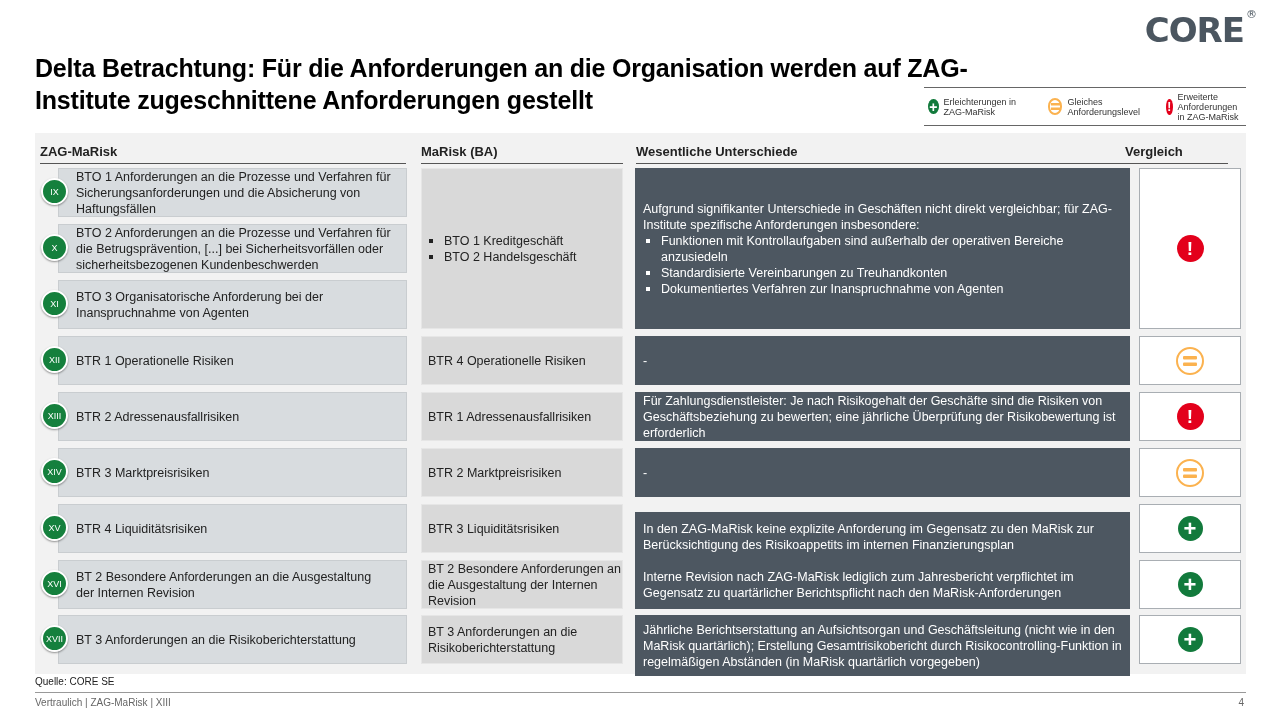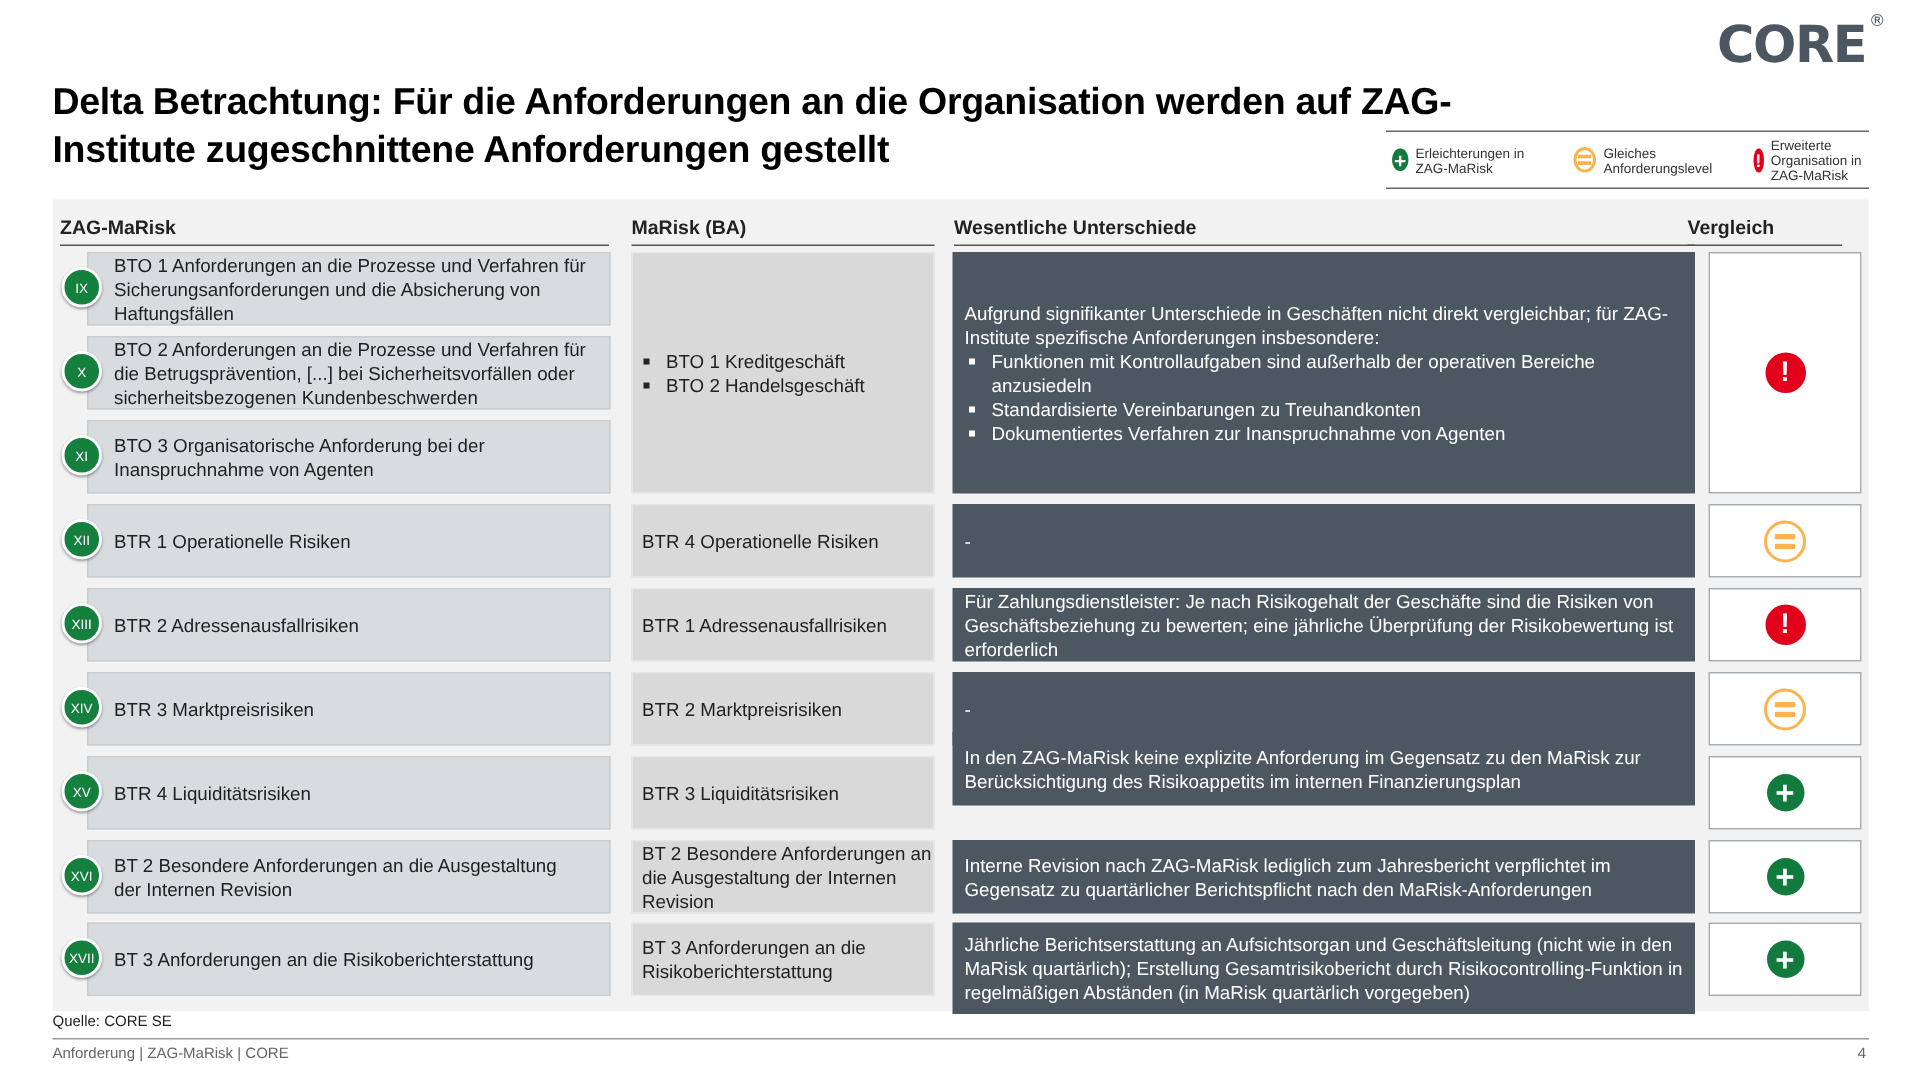--- a/index.html
+++ b/index.html
@@ -44,21 +44,21 @@
     <span class="icon icon-eq" style="width:17px;height:17px">
         <svg width="9" height="7">
           <rect x="0" y="0" width="9" height="2.5" fill="#fbb24f"></rect>
           <rect x="0" y="4.5" width="9" height="2.5" fill="#fbb24f"></rect>
         </svg>
       </span>
     <span class="txt">Gleiches Anforderungslevel</span>
   </div>
   <div class="legend-item" style="margin-left:8px;width:80px">
     <span class="icon icon-excl" style="width:16px;height:16px;font-size:12px">!</span>
-    <span class="txt">Erweiterte Organisation in ZAG-MaRisk</span>
+    <span class="txt">Erweiterte Anforderungen in ZAG-MaRisk</span>
   </div>
 </div>
 
 <div class="panel"></div>
 
 <div class="hdr" style="left:40px;width:366px">ZAG-MaRisk</div>
 <div class="hdr" style="left:421px;width:202px">MaRisk (BA)</div>
 <div class="hdr" style="left:636px;width:494px">Wesentliche Unterschiede</div>
 <div class="hdr" style="left:1125px;width:103px">Vergleich</div>
 
@@ -123,33 +123,33 @@
 <div class="cmp-cell" style="top:448px;height:49px">
   <span class="icon icon-eq" style="width:28px;height:28px">
       <svg width="14" height="10">
         <rect x="0" y="0" width="14" height="3.5" rx="1" fill="#fbb24f"></rect>
         <rect x="0" y="6.5" width="14" height="3.5" rx="1" fill="#fbb24f"></rect>
       </svg>
     </span>
 </div>
 
 <div class="ma-cell" style="top:504px;height:49px">BTR 3 Liquiditätsrisiken</div>
-<div class="diff-cell" style="top:488px;height:49px">In den ZAG-MaRisk keine explizite Anforderung im Gegensatz zu den MaRisk zur Berücksichtigung des Risikoappetits im internen Finanzierungsplan</div>
+<div class="diff-cell" style="top:512px;height:49px">In den ZAG-MaRisk keine explizite Anforderung im Gegensatz zu den MaRisk zur Berücksichtigung des Risikoappetits im internen Finanzierungsplan</div>
 <div class="cmp-cell" style="top:504px;height:49px">
   <span class="icon icon-plus" style="width:25px;height:25px;font-size:22px;font-weight:bold">+</span>
 </div>
 
 <div class="ma-cell" style="top:560px;height:49px">BT 2 Besondere Anforderungen an die Ausgestaltung der Internen Revision</div>
 <div class="diff-cell" style="top:560px;height:49px">Interne Revision nach ZAG-MaRisk lediglich zum Jahresbericht verpflichtet im Gegensatz zu quartärlicher Berichtspflicht nach den MaRisk-Anforderungen</div>
 <div class="cmp-cell" style="top:560px;height:49px">
   <span class="icon icon-plus" style="width:25px;height:25px;font-size:22px;font-weight:bold">+</span>
 </div>
 
 <div class="ma-cell" style="top:615px;height:49px">BT 3 Anforderungen an die Risikoberichterstattung</div>
 <div class="diff-cell" style="top:615px;height:61px">Jährliche Berichtserstattung an Aufsichtsorgan und Geschäftsleitung (nicht wie in den MaRisk quartärlich); Erstellung Gesamtrisikobericht durch Risikocontrolling-Funktion in regelmäßigen Abständen (in MaRisk quartärlich vorgegeben)</div>
 <div class="cmp-cell" style="top:615px;height:49px">
   <span class="icon icon-plus" style="width:25px;height:25px;font-size:22px;font-weight:bold">+</span>
 </div>
 
 <div class="source">Quelle: CORE SE</div>
 <div class="footline"></div>
-<div class="footer">Anforderung | ZAG-MaRisk | CORE</div>
+<div class="footer">Vertraulich | ZAG-MaRisk | XIII</div>
 <div class="pagenum">4</div>
 
 </body></html>

